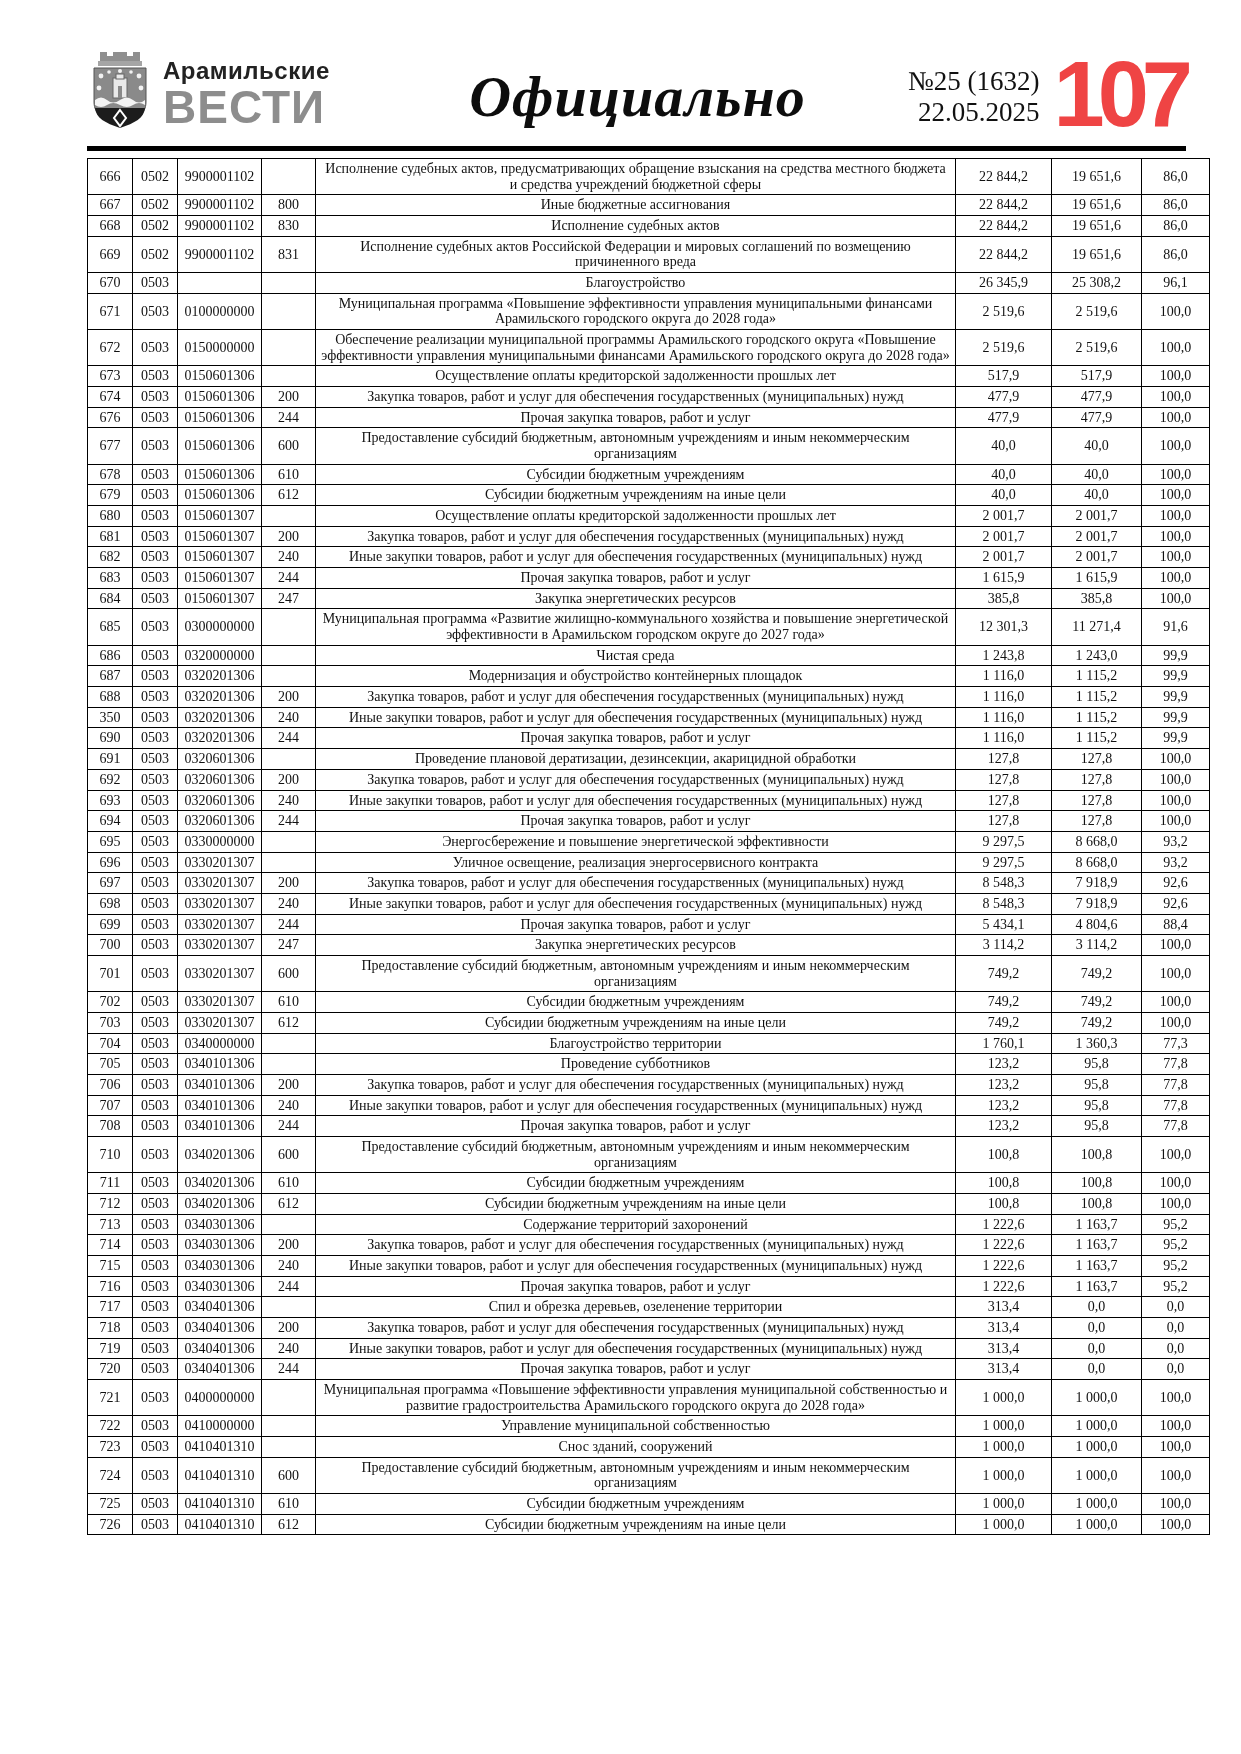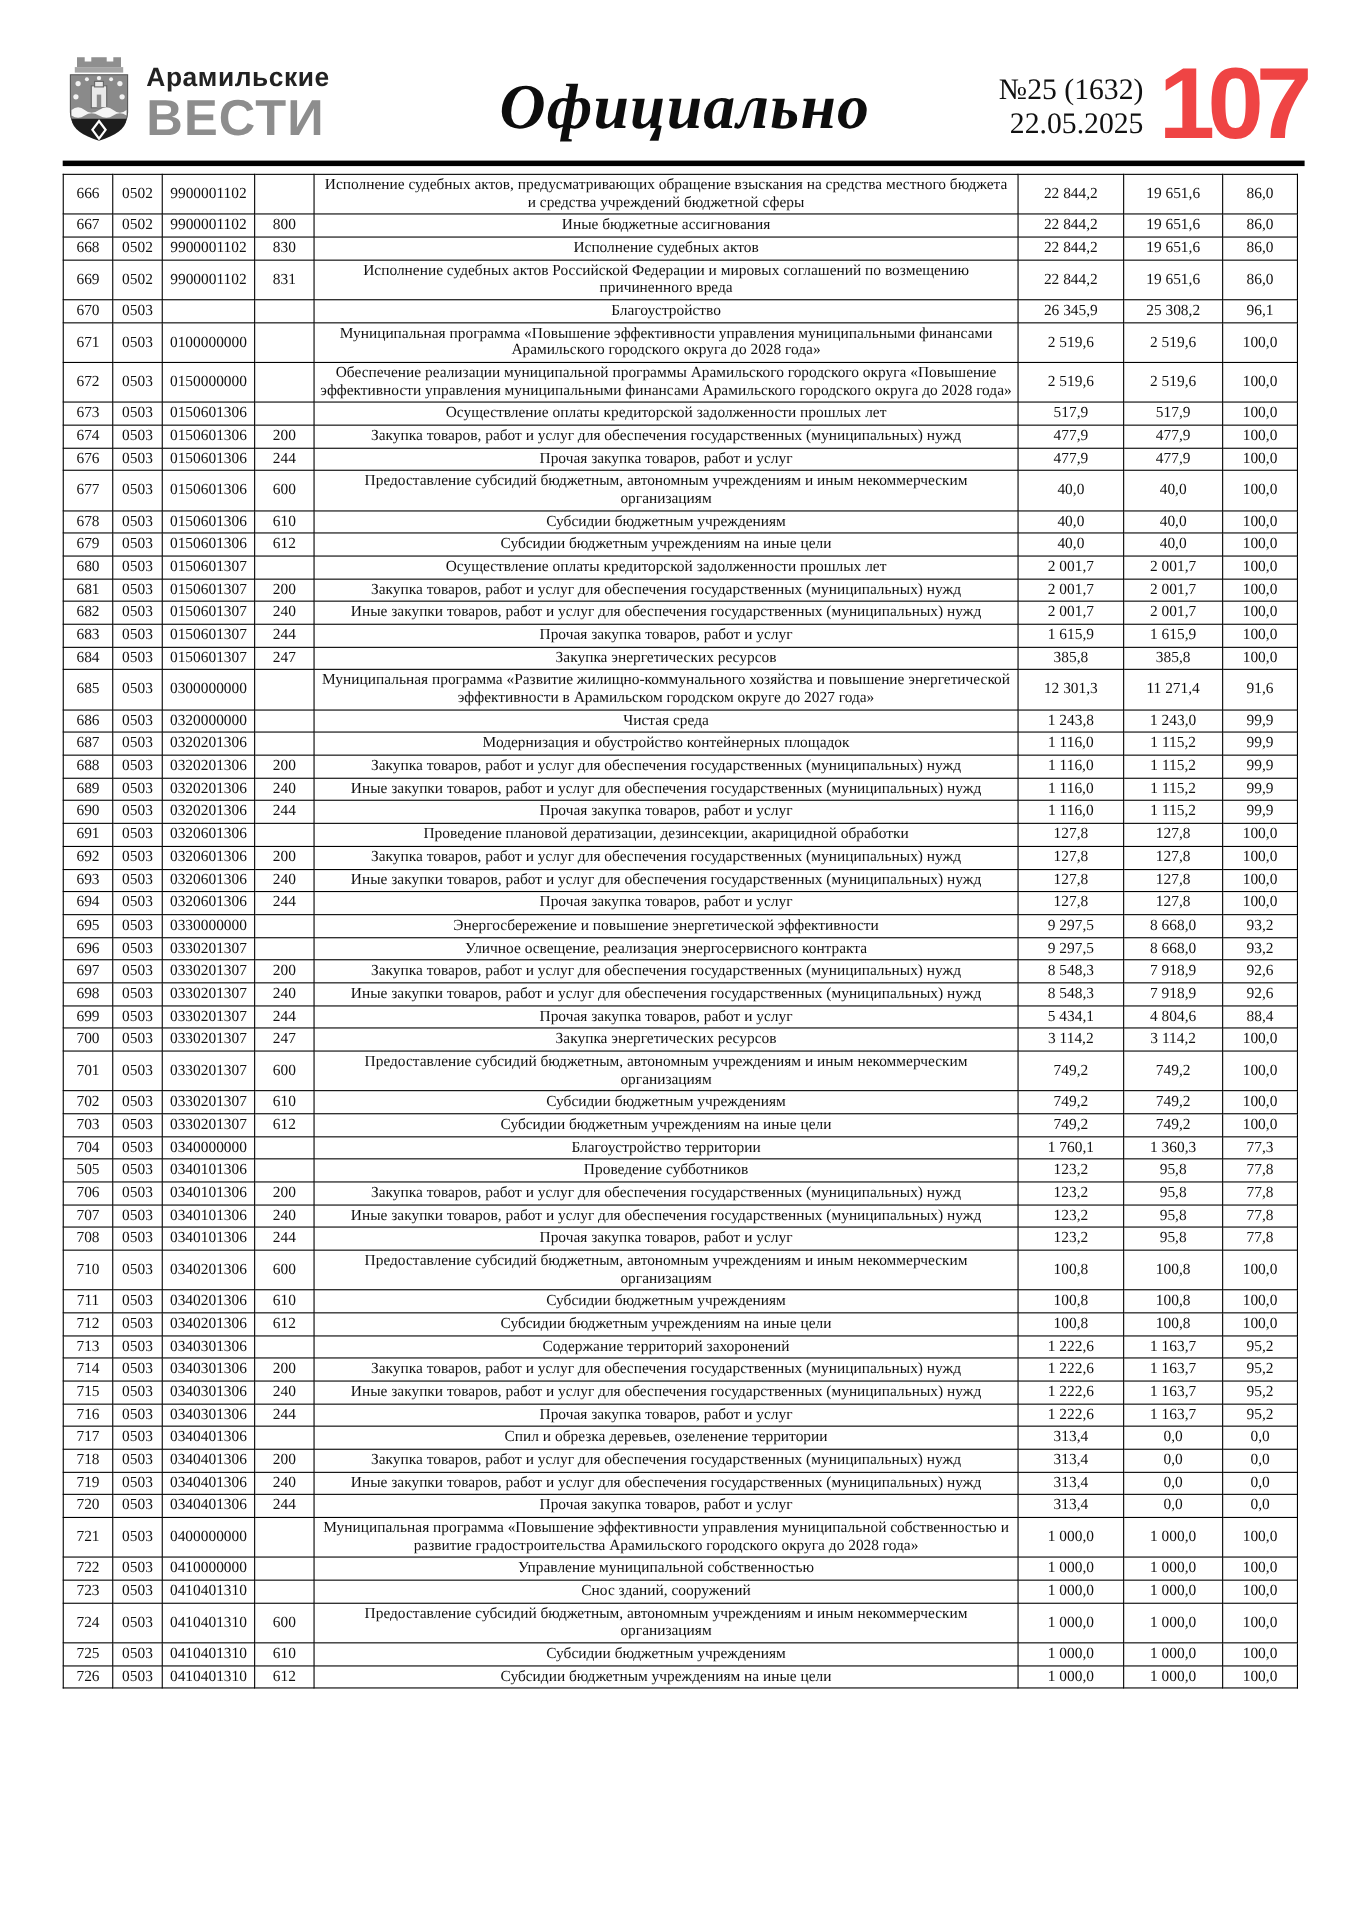--- a/index.html
+++ b/index.html
@@ -5,21 +5,21 @@
   * { margin: 0; padding: 0; box-sizing: border-box; }
   html, body { background: #ffffff; }
   body {
     width: 1241px;
     min-height: 1754px;
     margin: 0 auto;
     font-family: "Liberation Serif", "DejaVu Serif", serif;
     color: #111;
     position: relative;
   }
-  .page { padding: 40px 55px 30px 57px; }
+  .page { padding: 40px 55px 30px 87px; }
 
   
   .header {
     display: flex;
     align-items: flex-end;
     justify-content: space-between;
     height: 92px;
     margin-bottom: 14px;
   }
   .logo { display: flex; align-items: flex-end; gap: 10px; width: 280px; }
@@ -345,21 +345,21 @@
           <td class="c0">688</td>
           <td class="c1">0503</td>
           <td class="c2">0320201306</td>
           <td class="c3">200</td>
           <td class="c4">Закупка товаров, работ и услуг для обеспечения государственных (муниципальных) нужд</td>
           <td class="c5">1 116,0</td>
           <td class="c6">1 115,2</td>
           <td class="c7">99,9</td>
         </tr>
         <tr>
-          <td class="c0">689</td>
+          <td class="c0">350</td>
           <td class="c1">0503</td>
           <td class="c2">0320201306</td>
           <td class="c3">240</td>
           <td class="c4">Иные закупки товаров, работ и услуг для обеспечения государственных (муниципальных) нужд</td>
           <td class="c5">1 116,0</td>
           <td class="c6">1 115,2</td>
           <td class="c7">99,9</td>
         </tr>
         <tr>
           <td class="c0">690</td>
@@ -505,21 +505,21 @@
           <td class="c0">704</td>
           <td class="c1">0503</td>
           <td class="c2">0340000000</td>
           <td class="c3"></td>
           <td class="c4">Благоустройство территории</td>
           <td class="c5">1 760,1</td>
           <td class="c6">1 360,3</td>
           <td class="c7">77,3</td>
         </tr>
         <tr>
-          <td class="c0">505</td>
+          <td class="c0">705</td>
           <td class="c1">0503</td>
           <td class="c2">0340101306</td>
           <td class="c3"></td>
           <td class="c4">Проведение субботников</td>
           <td class="c5">123,2</td>
           <td class="c6">95,8</td>
           <td class="c7">77,8</td>
         </tr>
         <tr>
           <td class="c0">706</td>

